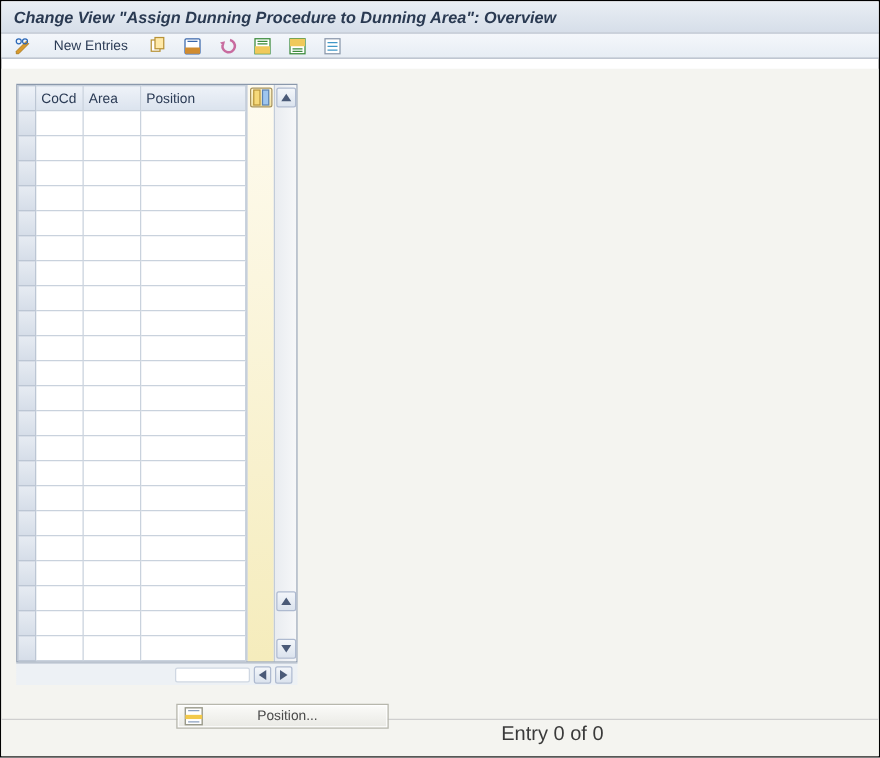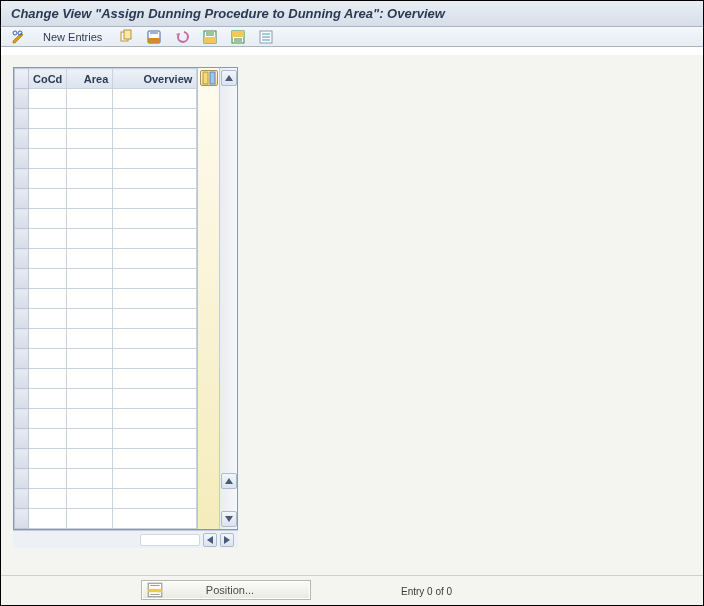--- a/index.html
+++ b/index.html
@@ -83,22 +83,22 @@
     color: #2d3849;
   }
   .grid th, .grid td {
     border: 1px solid #c9d2dd;
     height: 20px;
     padding: 0 4px;
     background: #fff;
   }
   .grid th {
     background: linear-gradient(#eef2f8, #dbe3ee);
-    font-weight: bold;
-    text-align: right;
+    font-weight: normal;
+    text-align: left;
     color: #2b3b55;
   }
   .grid .rowsel {
     width: 14px;
     min-width: 14px;
     max-width: 14px;
     padding: 0;
     background: linear-gradient(#e6ebf2, #d5dde8);
     border: 1px solid #bcc6d4;
   }
@@ -180,21 +180,21 @@
     left: 0; right: 0; bottom: 0;
     height: 30px;
     background: #f4f4f0;
     border-top: 1px solid #cfcfcf;
     display: flex;
     align-items: center;
   }
   .pos-btn {
     position: absolute;
     left: 140px;
-    bottom: 5px;
+    bottom: 22px;
     height: 20px;
     width: 170px;
     background: linear-gradient(#fbfbf9,#e9e9e4);
     border: 1px solid #b7b7ad;
     box-shadow: inset 0 0 0 1px #fff;
     font-size: 11px;
     color: #4a4a4a;
     display: flex;
     align-items: center;
     cursor: pointer;
@@ -202,21 +202,21 @@
   }
   .pos-btn .picon {
     width: 18px; height: 18px; margin: 0 4px;
     display: inline-flex; align-items: center; justify-content: center;
   }
   .pos-btn .ptext { flex: 1; text-align: center; padding-right: 18px; }
   .entry-text {
     position: absolute;
     left: 400px;
     bottom: 8px;
-    font-size: 10px;
+    font-size: 16px;
     color: #3a3a3a;
   }
 
   
   .tri { width:0;height:0;display:inline-block; }
   .tri.up { border-left:4px solid transparent;border-right:4px solid transparent;border-bottom:6px solid #4a5a78; }
   .tri.down { border-left:4px solid transparent;border-right:4px solid transparent;border-top:6px solid #4a5a78; }
   .tri.left { border-top:4px solid transparent;border-bottom:4px solid transparent;border-right:6px solid #4a5a78; }
   .tri.right { border-top:4px solid transparent;border-bottom:4px solid transparent;border-left:6px solid #4a5a78; }
 </style>
@@ -296,21 +296,21 @@
 <div class="main">
 
   <div style="display:inline-block;">
     <div class="grid-wrap">
       <table class="grid">
         <thead>
           <tr>
             <th class="rowsel"></th>
             <th class="col-cocd">CoCd</th>
             <th class="col-area">Area</th>
-            <th class="col-proc">Overview</th>
+            <th class="col-proc">Position</th>
           </tr>
         </thead>
         <tbody id="grid-body">
             <tr>
               <td class="rowsel"></td>
               <td class="col-cocd"></td>
               <td class="col-area"></td>
               <td class="col-proc"></td>
             </tr>
             <tr>

